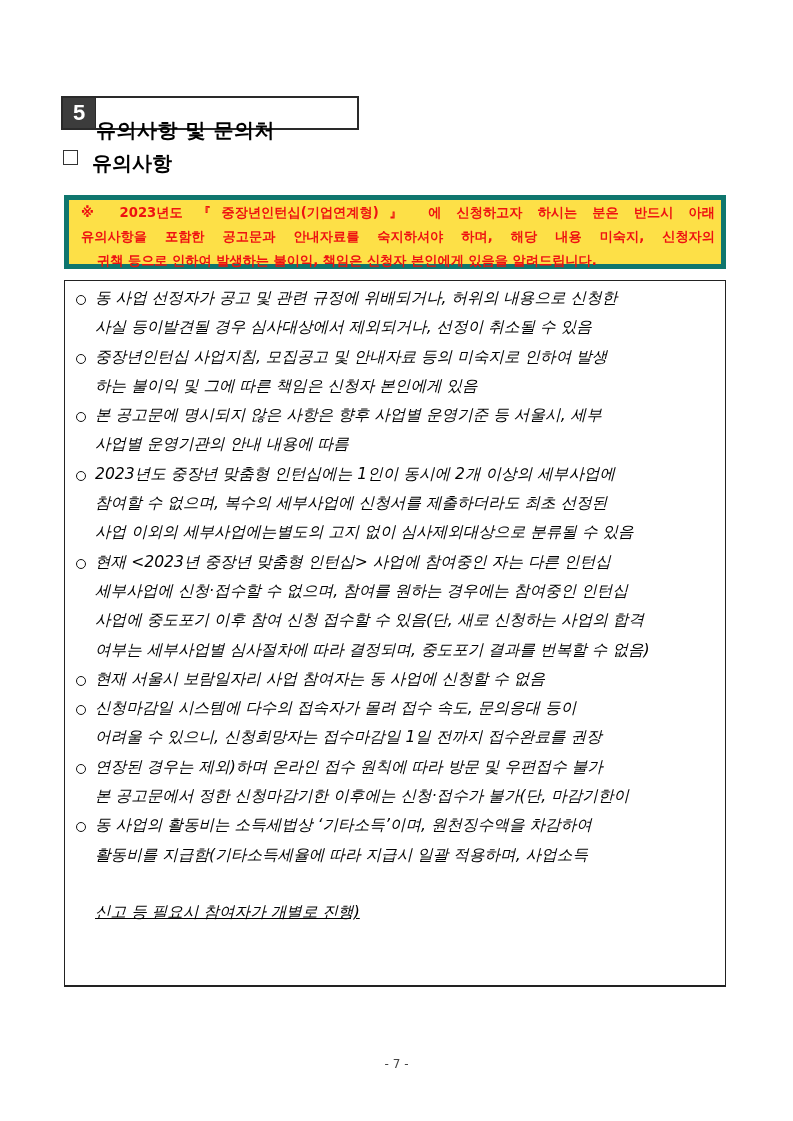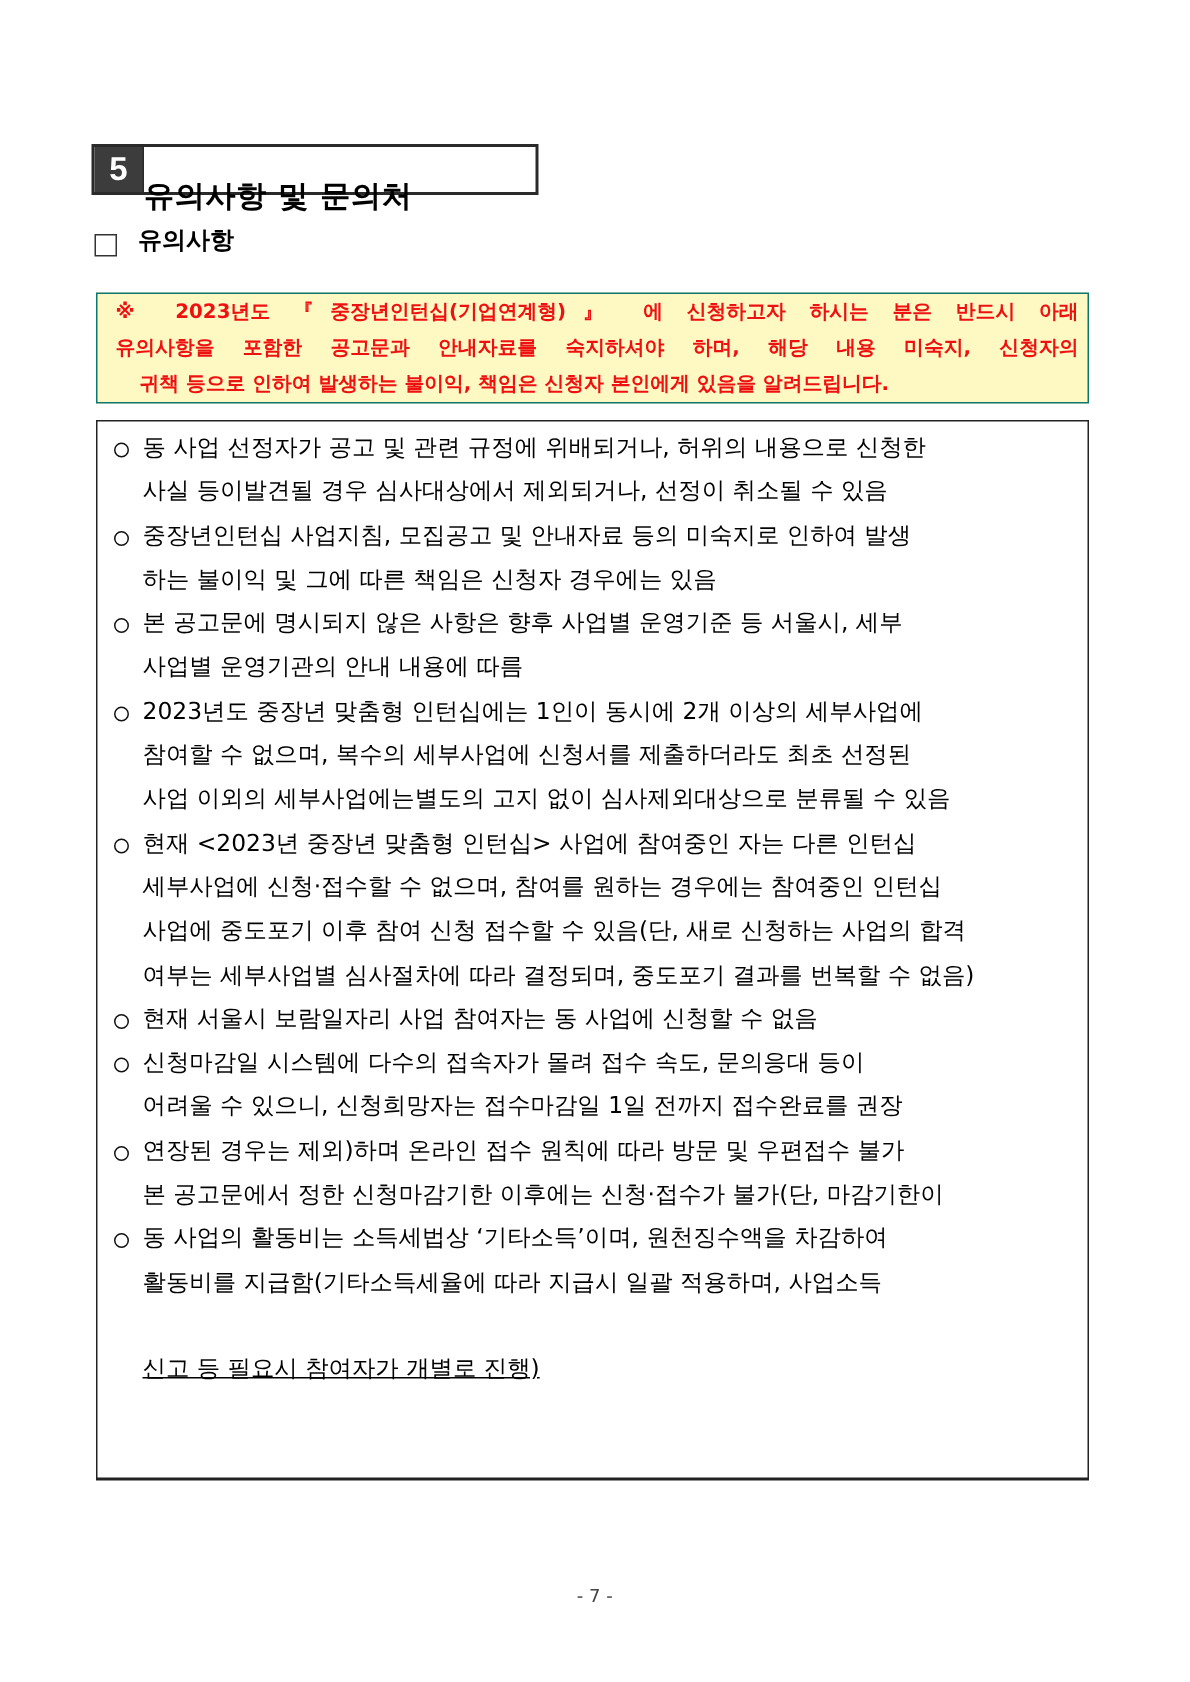--- a/index.html
+++ b/index.html
@@ -46,41 +46,41 @@
       display: flex;
       align-items: center;
       letter-spacing: 0.5px;
       margin-top: 32px;
     }
     .subheading {
       position: absolute;
       left: 63px;
       top: 150px;
       display: flex;
-      align-items: flex-end;
-      font-weight: bold;
-      font-size: 16px;
+      align-items: flex-start;
+      font-weight: bold;
+      font-size: 20px;
     }
     .checkbox-icon {
       width: 15px;
       height: 15px;
       border: 1px solid #333;
       box-sizing: border-box;
       margin-right: 14px;
       display: inline-block;
     }
     .notice-box {
       position: absolute;
       left: 64px;
       top: 195px;
       width: 662px;
       height: 74px;
       box-sizing: border-box;
-      border: 1px solid #0f766e;
-      background: #fef9c3;
+      border: 5px solid #0f766e;
+      background: #fde047;
       color: #ee1111;
       font-weight: bold;
       font-size: 13.2px;
       line-height: 24px;
       padding: 1px 6px 0 12px;
       word-break: keep-all;
     }
     .notice-line {
       white-space: nowrap;
       display: block;
@@ -111,20 +111,21 @@
       width: 8px;
       height: 8px;
       border: 1.6px solid #111;
       border-radius: 50%;
     }
     .line {
       display: block;
       height: 29.3px;
       line-height: 29.3px;
       white-space: nowrap;
+      font-style: italic;
     }
     .page-number {
       position: absolute;
       left: 0;
       width: 793px;
       top: 1057px;
       text-align: center;
       font-size: 12px;
       color: #444;
     }
@@ -153,21 +154,21 @@
 
   <div class="item">
     <span class="bullet-icon"></span>
     <span class="line">동 사업 선정자가 공고 및 관련 규정에 위배되거나, 허위의 내용으로 신청한</span>
     <span class="line">사실 등이발견될 경우 심사대상에서 제외되거나, 선정이 취소될 수 있음</span>
   </div>
 
   <div class="item">
     <span class="bullet-icon"></span>
     <span class="line">중장년인턴십 사업지침, 모집공고 및 안내자료 등의 미숙지로 인하여 발생</span>
-    <span class="line">하는 불이익 및 그에 따른 책임은 신청자 경우에는 있음</span>
+    <span class="line">하는 불이익 및 그에 따른 책임은 신청자 본인에게 있음</span>
   </div>
 
   <div class="item">
     <span class="bullet-icon"></span>
     <span class="line">본 공고문에 명시되지 않은 사항은 향후 사업별 운영기준 등 서울시, 세부</span>
     <span class="line">사업별 운영기관의 안내 내용에 따름</span>
   </div>
 
   <div class="item">
     <span class="bullet-icon"></span>

